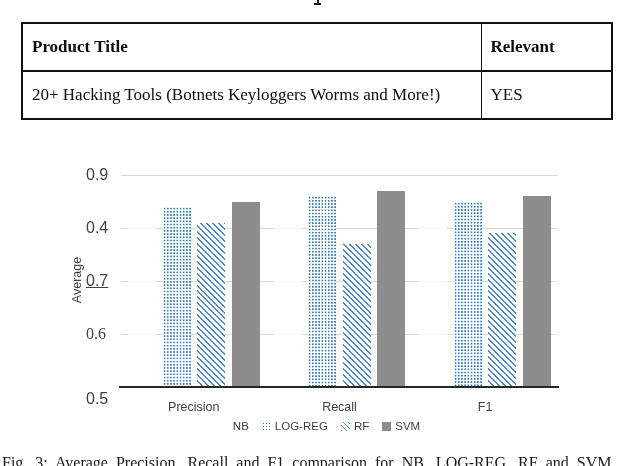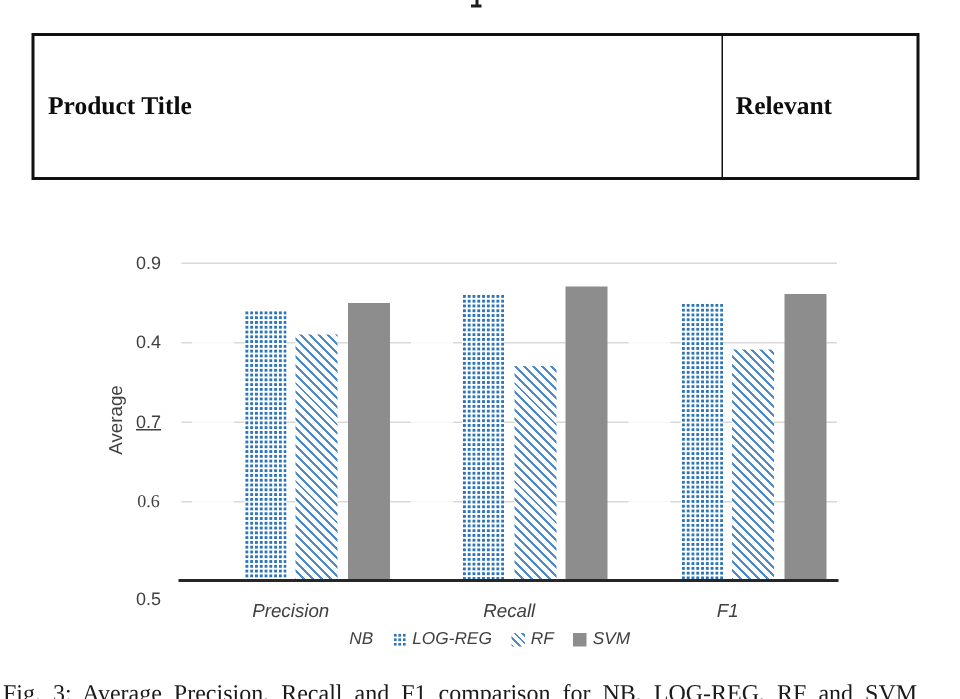--- a/index.html
+++ b/index.html
@@ -28,30 +28,30 @@
   .gridline{position:absolute;height:1px;background:#d9d9d9;}
   .axisline{position:absolute;height:2px;background:#262626;}
   .bar{position:absolute;}
   .bar-dots{background-color:#fff;
     background-image:radial-gradient(var(--c) 1px, rgba(255,255,255,0) 1.15px);
     background-size:3.2px 3.2px;}
   .bar-hatch{background-color:#fff;
     background-image:repeating-linear-gradient(45deg, var(--c) 0 1.4px, rgba(255,255,255,0) 1.4px 4.2px);}
   .bar-solid{background-color:var(--c);}
   .bar-white{background-color:rgba(255,255,255,0.82);}
-  .ytick{position:absolute;width:26px;text-align:center;font-size:12px;
+  .ytick{position:absolute;width:26px;text-align:left;font-size:16px;
     color:#404040;line-height:14px;}
   .catlabel{position:absolute;transform:translateX(-50%);font-size:12.5px;
-    color:#404040;white-space:nowrap;font-style:italic;}
+    color:#404040;white-space:nowrap;}
   #ylab{position:absolute;left:47px;top:272px;width:62px;height:16px;
     transform:rotate(-90deg);text-align:center;font-size:12.5px;color:#404040;}
   #legend{position:absolute;left:0;top:418px;width:640px;height:16px;
     display:flex;justify-content:center;align-items:center;gap:13px;
     font-size:11.5px;color:#404040;}
-  .legend-item{display:flex;align-items:center;gap:4px;font-style:italic;}
+  .legend-item{display:flex;align-items:center;gap:4px;}
   .swatch{width:9px;height:9px;display:inline-block;}
   .sw-none{background:#ffffff;}
   .sw-dots{background-color:#fff;
     background-image:radial-gradient(var(--c) 0.9px, rgba(255,255,255,0) 1px);
     background-size:3px 3px;}
   .sw-hatch{background-color:#fff;
     background-image:repeating-linear-gradient(45deg, var(--c) 0 1.2px, rgba(255,255,255,0) 1.2px 3.6px);}
   .sw-solid{background-color:var(--c);}
   
   #caption{position:absolute;left:2px;top:453px;width:700px;
@@ -75,20 +75,24 @@
         <col style="width:459px">
         <col>
       </colgroup>
     <tbody>
         <tr>
       <th>Product Title</th>
       <th>Relevant</th>
     </tr>
     </tbody>
       <tbody id="ptable-body">
+        <tr>
+          <td>20+ Hacking Tools (Botnets Keyloggers Worms and More!)</td>
+          <td>YES</td>
+        </tr>
       </tbody>
   </table>
 
   
   <div id="chart" class="abs" style="left:0;top:150px;width:640px;height:290px;">
       <div class="gridline" style="left: 121px; width: 437px; top: 184px;"></div>
       <div class="gridline" style="left: 121px; width: 437px; top: 131px;"></div>
       <div class="gridline" style="left: 121px; width: 437px; top: 78px;"></div>
       <div class="gridline" style="left: 121px; width: 437px; top: 25px;"></div>
       <div class="bar bar-white" style="left: 128.083px; width: 28px; top: 54.15px; height: 182.85px; --c: #ffffff;"></div>

